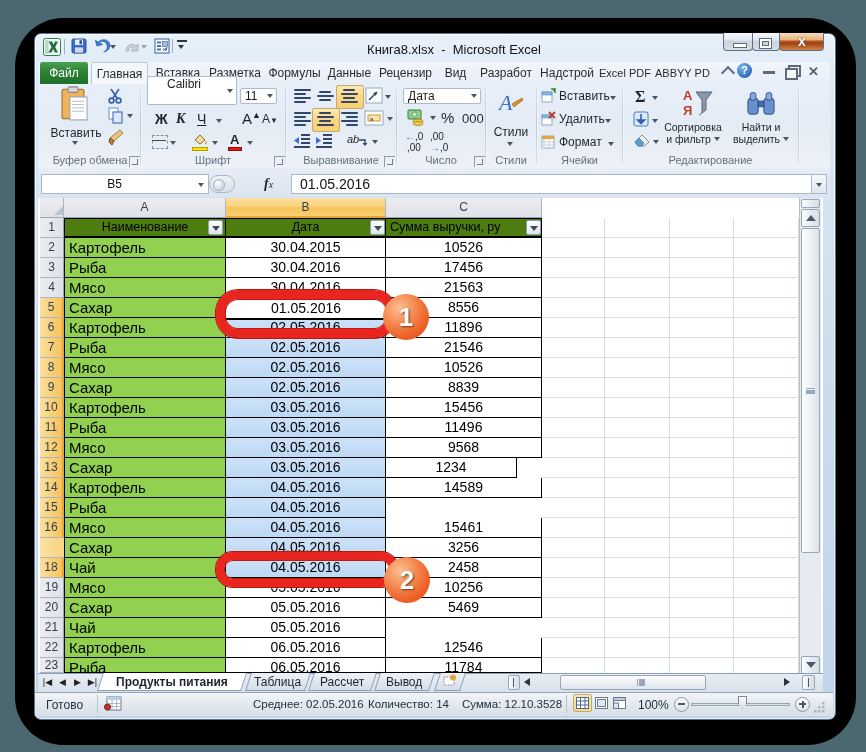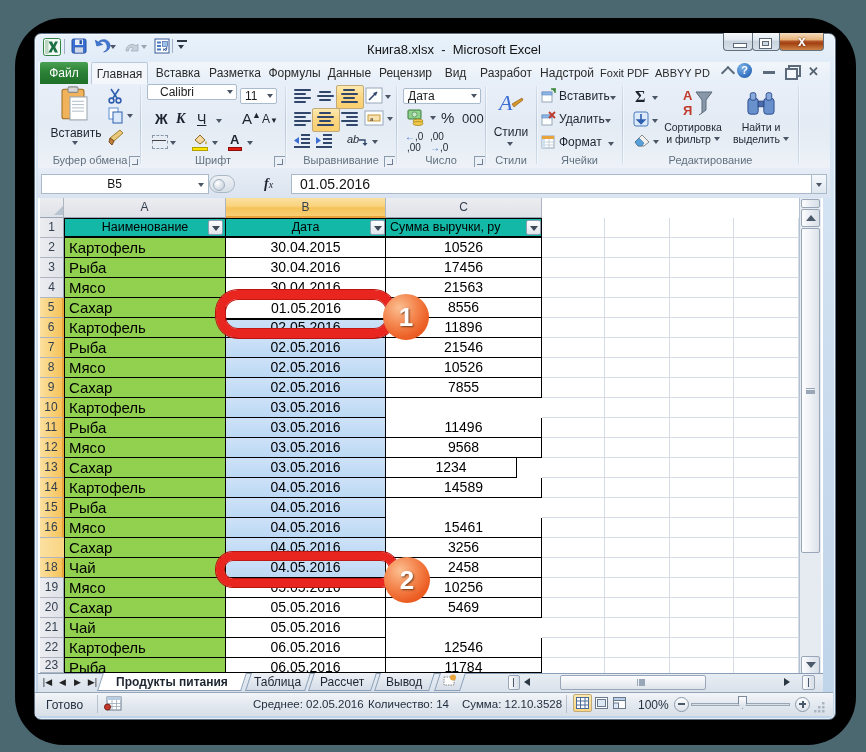--- a/index.html
+++ b/index.html
@@ -72,21 +72,21 @@
  background:linear-gradient(90deg,#ecedf1 0%,#e4e6eb 60%,#dfe2e8 100%);
  font-size:12px;color:#333f4e;text-align:center;line-height:19px;}
 .rowhdr-sel{background:linear-gradient(90deg,#fbe0a0 0%,#f9d37e 45%,#f5c35a 100%);
  border-right:2px solid #e8a33d;width:22px;}
 .cell{box-sizing:border-box;border-right:1px solid #000;border-bottom:1px solid #000;
  font-size:14px;color:#000;line-height:19px;height:20px;overflow:hidden;white-space:nowrap;}
 .cA{text-align:left;padding-left:4px;background:#92d050;font-size:15px;}
 .cB{text-align:center;background:#fff;}
 .cBb{text-align:center;background:linear-gradient(180deg,#cde2f8,#bcd8f4);}
 .cC{text-align:center;background:#fff;}
-.hdrY{background:#14b8a6;text-align:center;font-size:12.5px;}
+.hdrY{background:#4d7c0f;text-align:center;font-size:12.5px;}
 .filt{position:absolute;width:15px;height:15px;background:linear-gradient(180deg,#fdfefe,#dfe5ec);
  border:1px solid #8fa0b4;border-radius:2px;box-sizing:border-box;}
 .filt:after{content:"";position:absolute;left:3px;top:5px;width:0;height:0;
  border-left:4px solid transparent;border-right:4px solid transparent;border-top:5px solid #3f4a58;}
 .gridline-v{position:absolute;top:0;width:1px;background:#d6dce5;}
 .gridline-h{position:absolute;left:0;height:1px;background:#d6dce5;}
 
 #vsb{position:absolute;left:799px;top:198px;width:22px;height:478px;background:#e6ebf2;border-left:1px solid #b4c1d0;box-sizing:border-box;}
 .sbtn{position:absolute;background:linear-gradient(90deg,#fdfdfe,#e8ecf2 50%,#d8dfe8);
  border:1px solid #98a6b8;border-radius:2px;box-sizing:border-box;}
@@ -159,21 +159,21 @@
 <div class="rtab" id="tfile" style="left:40px;width:48px;">Файл</div>
 <div class="rtab" id="tactive" style="left:91px;width:57px;">Главная</div>
 <div class="rtab" style="left:152px;width:52px;">Вставка</div>
 <div class="rtab" style="left:207px;width:56px;">Разметка</div>
 <div class="rtab" style="left:266px;width:57px;">Формулы</div>
 <div class="rtab" style="left:326px;width:47px;">Данные</div>
 <div class="rtab" style="left:376px;width:59px;">Рецензир</div>
 <div class="rtab" style="left:438px;width:35px;">Вид</div>
 <div class="rtab" style="left:477px;width:58px;">Разработ</div>
 <div class="rtab" style="left:538px;width:58px;">Надстрой</div>
-<div class="rtab" style="left:599px;width:51px;font-size:11px;">Foxit PDF</div>
+<div class="rtab" style="left:599px;width:51px;font-size:11px;">Excel PDF</div>
 <div class="rtab" style="left:655px;width:51px;font-size:11px;">ABBYY PD</div>
 <div class="abs" style="left:723px;top:68px;width:8px;height:8px;border-top:2px solid #5b6b7c;border-left:2px solid #5b6b7c;transform:rotate(45deg);"></div>
 <div class="abs" style="left:737px;top:63px;width:15px;height:15px;border-radius:50%;background:radial-gradient(circle at 35% 30%,#7db3e8,#2f6fbd 70%,#1d4f96);color:#fff;font-size:11px;font-weight:bold;text-align:center;line-height:15px;">?</div>
 <div class="abs" style="left:763px;top:71px;width:12px;height:3px;background:#5b6b7c;"></div>
 <div class="abs" style="left:788px;top:65px;width:9px;height:8px;border:2px solid #5b6b7c;background:#f4f8fc;"></div>
 <div class="abs" style="left:785px;top:68px;width:9px;height:8px;border:2px solid #5b6b7c;background:#f4f8fc;"></div>
 <div class="abs" style="left:808px;top:64px;font-size:13px;font-weight:bold;color:#55626f;">✕</div>
 <div id="ribbon"></div>
 <div class="gsep" style="left:140px;top:86px;"></div>
 <div class="gsep" style="left:285px;top:86px;"></div>
@@ -216,21 +216,21 @@
     </svg>
 <svg class="abs" style="left:108px;top:107px;" width="16" height="17" viewBox="0 0 16 17">
 <rect x="1" y="1" width="9" height="11" fill="#fff" stroke="#5b8ed6"></rect>
 <rect x="5" y="5" width="9" height="11" fill="#dbe9fb" stroke="#2f5fae"></rect>
     </svg>
 <div class="abs" style="left:127px;top:113px;line-height:0;"><span class="darr"></span></div>
 <svg class="abs" style="left:108px;top:128px;" width="17" height="18" viewBox="0 0 17 18">
 <path d="M2 10 L12 2 L15 5 L6 13 Z" fill="#e8c87a" stroke="#a08030"></path>
 <path d="M2 10 L6 13 L4 17 L1 14 Z" fill="#c08040" stroke="#7a4a18"></path>
     </svg>
-<div class="combo" style="left:147px;top:84px;width:90px;height:16px;line-height:14px;padding-left:12px;">Calibri<span class="arr darr"></span></div>
+<div class="combo" style="left:147px;top:76px;width:90px;height:29px;line-height:14px;padding-left:19px;">Calibri<span class="arr darr"></span></div>
 <div class="combo" style="left:240px;top:88px;width:37px;height:16px;line-height:14px;padding-left:4px;">11<span class="arr darr"></span></div>
 <div class="ribtxt" style="left:155px;top:111px;font-weight:bold;font-size:14px;">Ж</div>
 <div class="ribtxt" style="left:176px;top:111px;font-style:italic;font-weight:bold;font-size:14px;font-family:'Liberation Serif',serif;">К</div>
 <div class="ribtxt" style="left:197px;top:111px;text-decoration:underline;font-size:14px;">Ч</div>
 <div class="abs" style="left:216px;top:118px;line-height:0;"><span class="darr"></span></div>
 <div class="ribtxt" style="left:242px;top:110px;font-size:15px;">А<span style="font-size:9px;vertical-align:6px;">▲</span></div>
 <div class="ribtxt" style="left:262px;top:112px;font-size:12px;">А<span style="font-size:8px;vertical-align:0px;">▼</span></div>
 <div class="abs" style="left:152px;top:135px;width:14px;height:12px;border:1px dashed #8a97a6;"></div>
 <div class="abs" style="left:152px;top:140px;width:14px;height:1px;background:#444;"></div>
 <div class="abs" style="left:170px;top:140px;line-height:0;"><span class="darr"></span></div>
@@ -485,23 +485,24 @@
 <div class="abs cell cBb" style="left:226px;top:318px;width:160px;">02.05.2016</div>
 <div class="abs cell cC" style="left:386px;top:318px;width:156px;">11896</div>
 <div class="abs cell cA" style="left:64px;top:338px;width:162px;border-left:1px solid #000;">Рыба</div>
 <div class="abs cell cBb" style="left:226px;top:338px;width:160px;">02.05.2016</div>
 <div class="abs cell cC" style="left:386px;top:338px;width:156px;">21546</div>
 <div class="abs cell cA" style="left:64px;top:358px;width:162px;border-left:1px solid #000;">Мясо</div>
 <div class="abs cell cBb" style="left:226px;top:358px;width:160px;">02.05.2016</div>
 <div class="abs cell cC" style="left:386px;top:358px;width:156px;">10526</div>
 <div class="abs cell cA" style="left:64px;top:378px;width:162px;border-left:1px solid #000;">Сахар</div>
 <div class="abs cell cBb" style="left:226px;top:378px;width:160px;">02.05.2016</div>
-<div class="abs cell cC" style="left:386px;top:378px;width:156px;">7855</div>
+<div class="abs cell cC" style="left:386px;top:378px;width:156px;">8839</div>
 <div class="abs cell cA" style="left:64px;top:398px;width:162px;border-left:1px solid #000;">Картофель</div>
 <div class="abs cell cBb" style="left:226px;top:398px;width:160px;">03.05.2016</div>
+<div class="abs cell cC" style="left:386px;top:398px;width:156px;">15456</div>
 <div class="abs cell cA" style="left:64px;top:418px;width:162px;border-left:1px solid #000;">Рыба</div>
 <div class="abs cell cBb" style="left:226px;top:418px;width:160px;">03.05.2016</div>
 <div class="abs cell cC" style="left:386px;top:418px;width:156px;">11496</div>
 <div class="abs cell cA" style="left:64px;top:438px;width:162px;border-left:1px solid #000;">Мясо</div>
 <div class="abs cell cBb" style="left:226px;top:438px;width:160px;">03.05.2016</div>
 <div class="abs cell cC" style="left:386px;top:438px;width:156px;">9568</div>
 <div class="abs cell cA" style="left:64px;top:458px;width:162px;border-left:1px solid #000;">Сахар</div>
 <div class="abs cell cBb" style="left:226px;top:458px;width:160px;">03.05.2016</div>
 <div class="abs cell cC" style="left:386px;top:458px;width:131px;">1234</div>
 <div class="abs cell cA" style="left:64px;top:478px;width:162px;border-left:1px solid #000;">Картофель</div>

